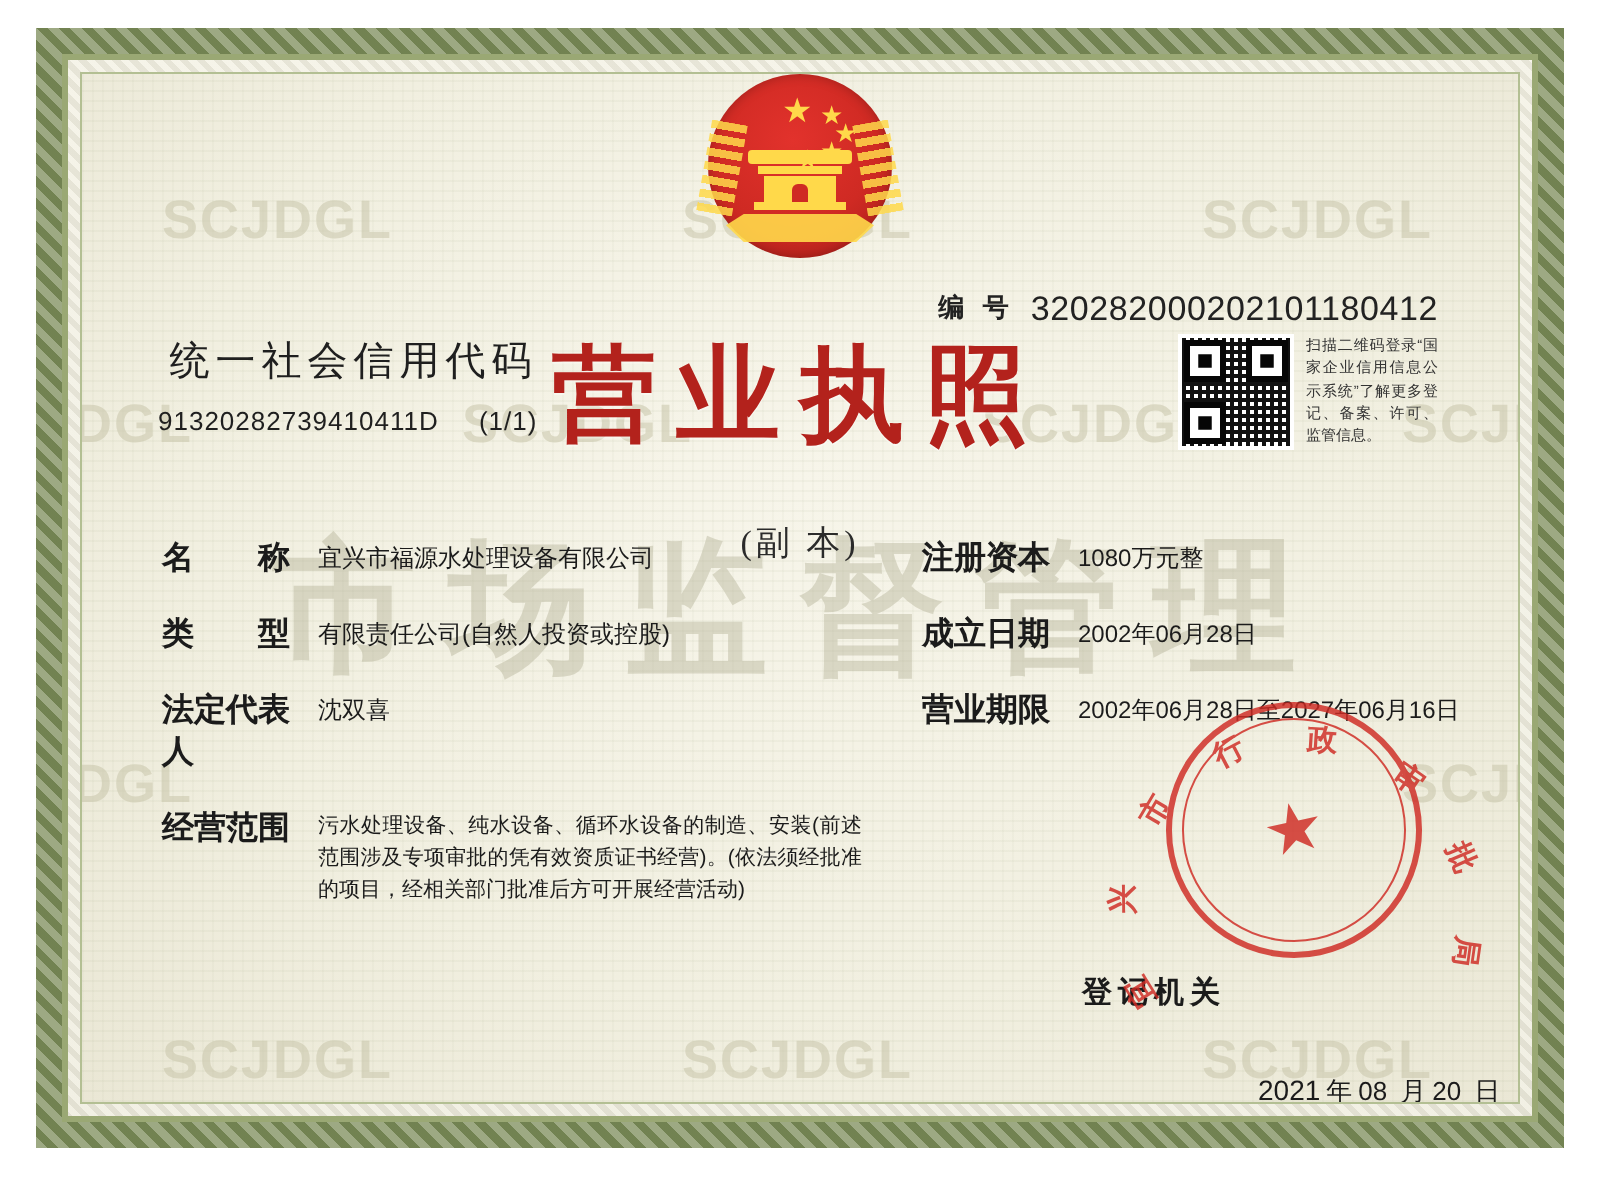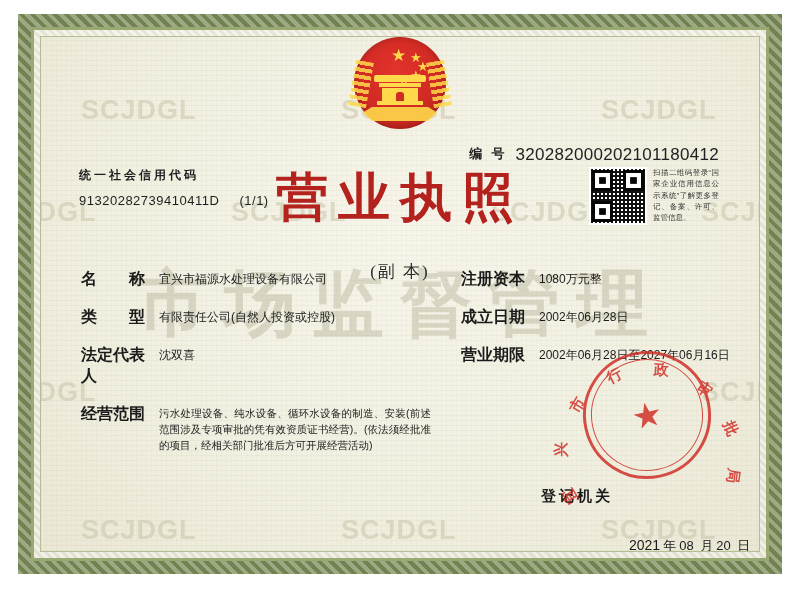--- a/index.html
+++ b/index.html
@@ -175,22 +175,23 @@
     color:#2b2b2b;
     margin-top:35px;
   }
   
   .credit-block{
     position:absolute; left:38px; top:130px;
     color:#1f1f1f;
   }
   .credit-label{
     font-family:"Liberation Serif", serif;
-    font-size:12px; letter-spacing:3px;
-    font-weight:700;
+    font-size:20px; letter-spacing:3px;
+    font-weight:400;
+    text-align:right;
   }
   .credit-value{
     margin-top:9px;
     font-family:"Liberation Sans", sans-serif;
     font-size:13px;
     letter-spacing:.5px;
   }
   .credit-value .pager{ margin-left:16px; }
 
   

